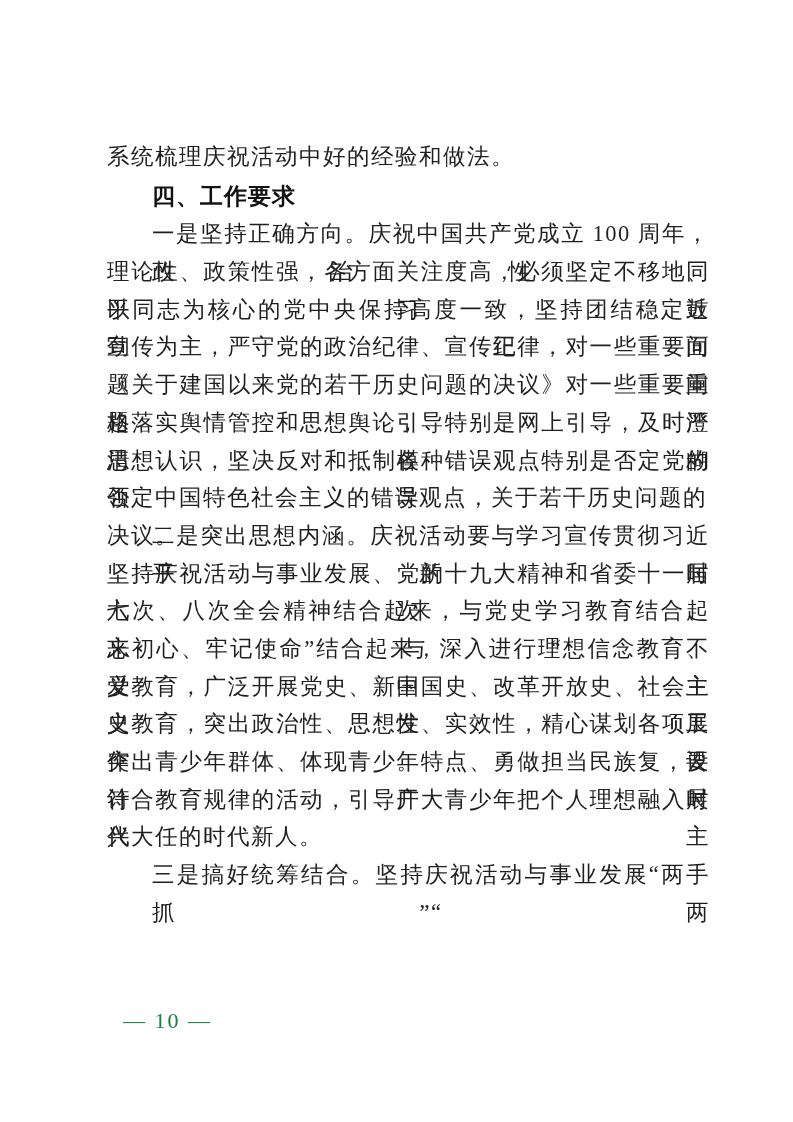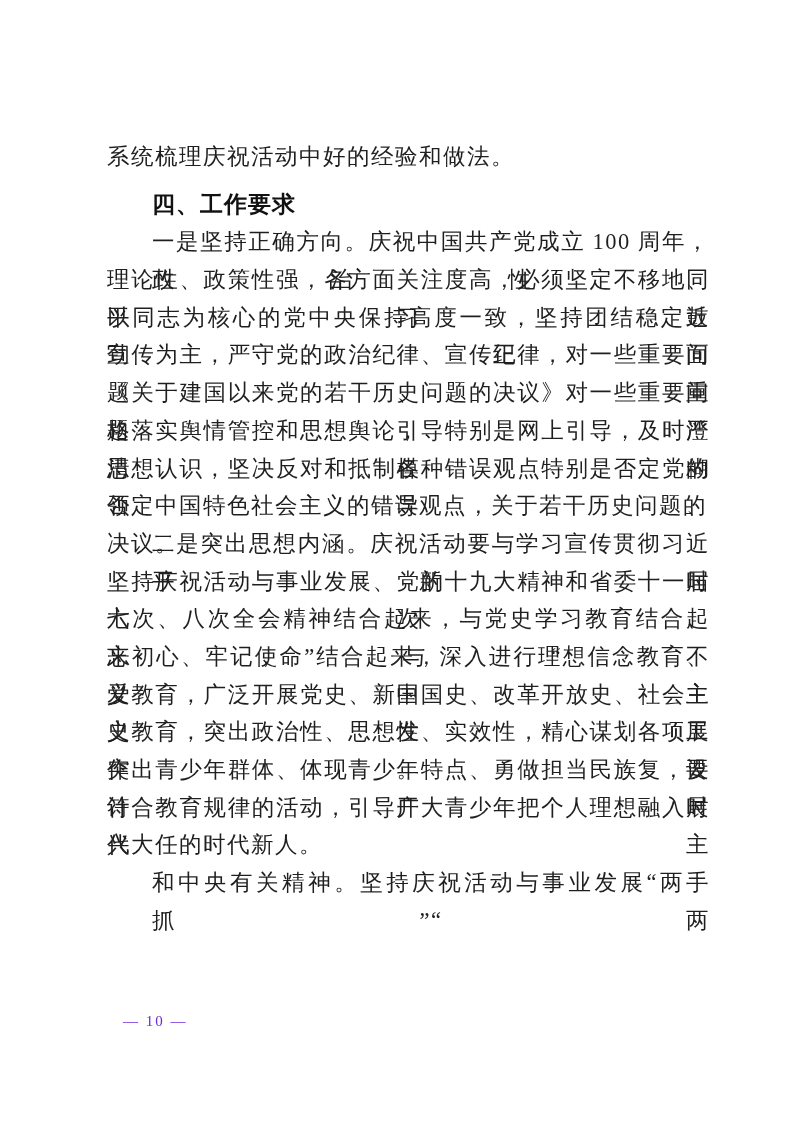--- a/index.html
+++ b/index.html
@@ -37,34 +37,34 @@
   }
   .line.indent {
     padding-left: 45px;
   }
   .line.heading {
     font-family: "Liberation Sans", "DejaVu Sans", sans-serif;
     font-weight: 700;
     font-size: 23px;
     letter-spacing: 1px;
     color: #111111;
-    margin-top: 10px;
+    margin-top: 2px;
   }
   .lead {
     
     font-family: "Liberation Serif", "DejaVu Serif", serif;
   }
   .page-number {
     position: absolute;
     left: 123px;
     top: 1006px;
-    font-size: 15px;
+    font-size: 22px;
     line-height: 30px;
     letter-spacing: 2px;
-    color: #6d28d9;
+    color: #15803d;
     font-family: "Liberation Serif", "DejaVu Serif", serif;
   }
 </style>
 </head>
 <body>
 
 <div class="page">
   <div class="text-block">
       <div class="line">系统梳理庆祝活动中好的经验和做法。</div>
       <div class="line heading indent">四、工作要求</div>
@@ -78,16 +78,16 @@
       <div class="line">否定中国特色社会主义的错误观点，关于若干历史问题的决议。</div>
       <div class="line indent full"><span class="lead">二是突出思想内涵。</span>庆祝活动要与学习宣传贯彻习近平新时</div>
       <div class="line full">坚持庆祝活动与事业发展、党的十九大精神和省委十一届六次、</div>
       <div class="line full">七次、八次全会精神结合起来，与党史学习教育结合起来，与“不</div>
       <div class="line full">忘初心、牢记使命”结合起来，深入进行理想信念教育、爱国主</div>
       <div class="line full">义教育，广泛开展党史、新中国史、改革开放史、社会主义发展</div>
       <div class="line full">史教育，突出政治性、思想性、实效性，精心谋划各项工作。要</div>
       <div class="line full">突出青少年群体、体现青少年特点、勇做担当民族复，设计开展</div>
       <div class="line full">符合教育规律的活动，引导广大青少年把个人理想融入时代主</div>
       <div class="line">兴大任的时代新人。</div>
-      <div class="line indent full"><span class="lead">和中央有关精神。</span>坚持庆祝活动与事业发展“两手抓”“两</div>
+      <div class="line indent full"><span class="lead">三是搞好统筹结合。</span>坚持庆祝活动与事业发展“两手抓”“两</div>
     </div>
   <div class="page-number">— 10 —</div>
 </div>
 
 </body></html>

